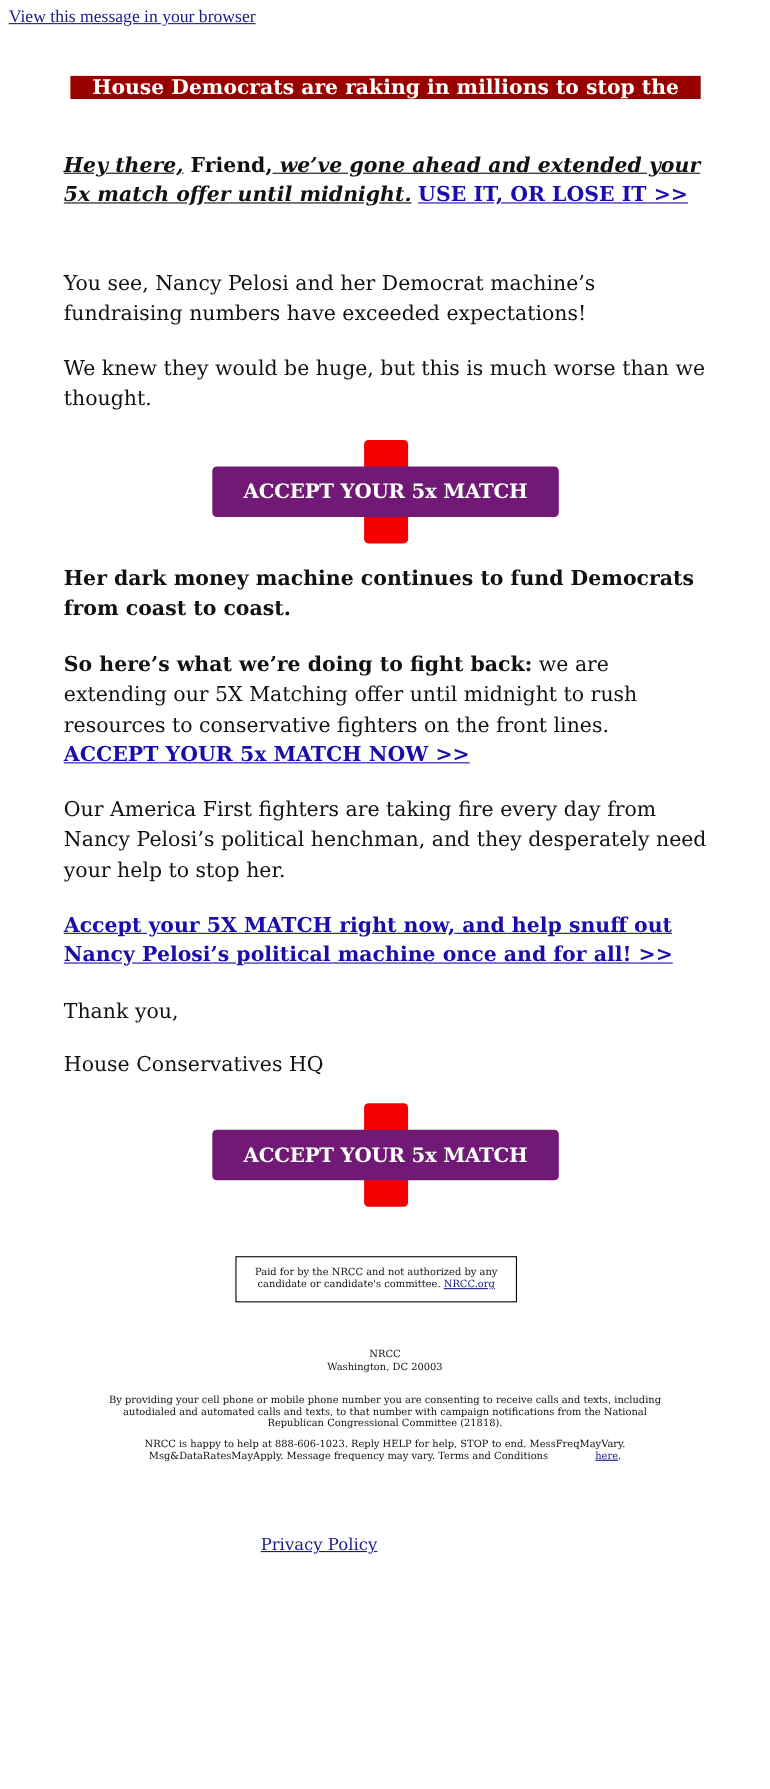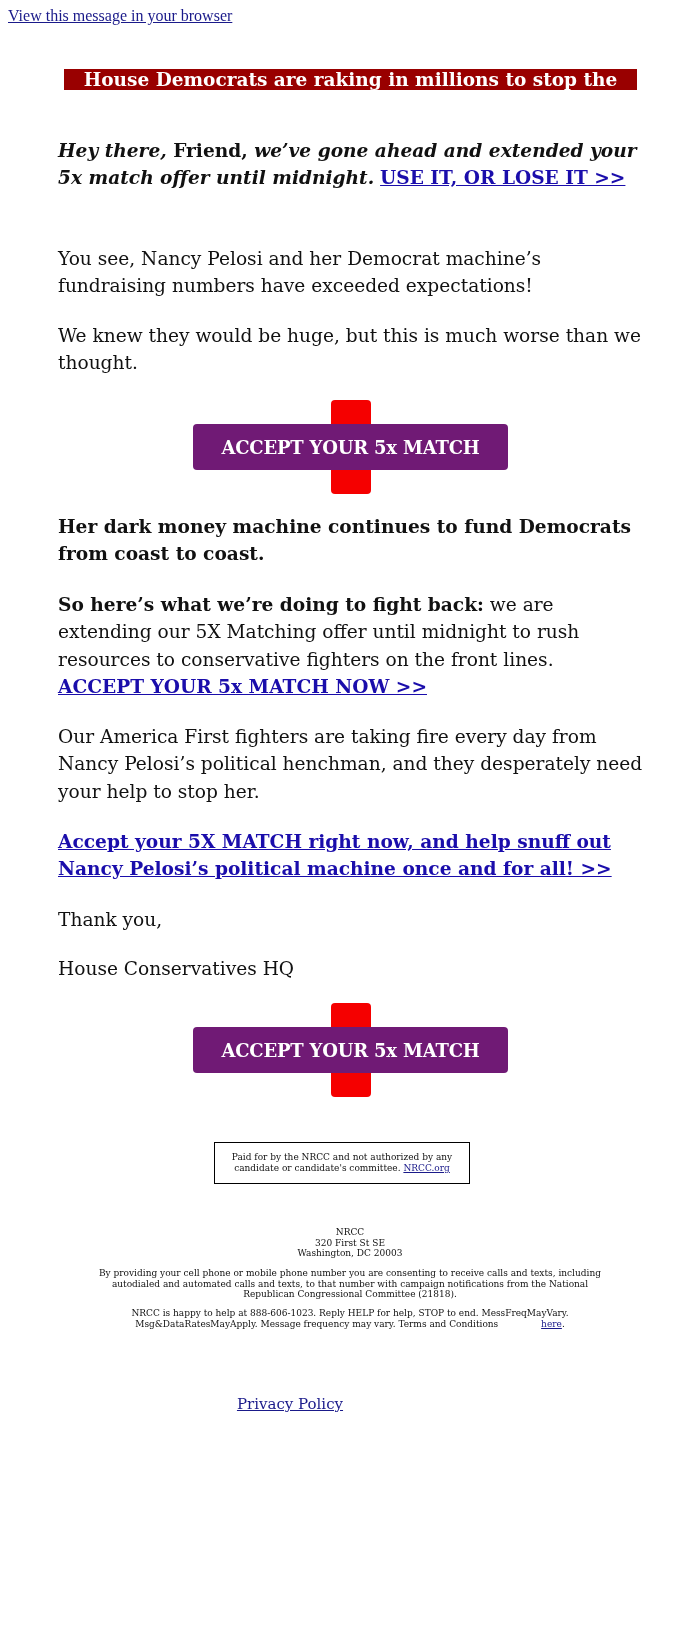--- a/index.html
+++ b/index.html
@@ -8,21 +8,21 @@
   a { color: #1a0dab; }
   .browser-link { position: absolute; left: 8px; top: 7px; font-family: "Liberation Serif", serif;
                   font-size: 16px; color: #1a1a8a; text-decoration: underline; }
   .content { position: absolute; left: 58px; top: 0; width: 585px; }
   .headline { position: absolute; left: 0; top: 66px; width: 585px; text-align: center;
               font-family: "DejaVu Serif", serif; font-weight: bold; font-size: 18.5px; line-height: 27px; }
   .headline span { background: #990000; color: #ffffff; padding: 0 20px;
                    -webkit-box-decoration-break: clone; box-decoration-break: clone; }
   .p { position: absolute; left: 0; width: 585px; font-size: 18.6px; line-height: 27.3px; margin: 0; }
   .p a { color: #1a0dab; font-weight: bold; text-decoration: underline; }
-  .ital { font-style: italic; font-weight: bold; }
+  .ital { font-style: italic; font-weight: bold; text-decoration: underline; }
   .bold { font-weight: bold; }
   .btn-wrap { position: absolute; left: 193px; width: 315px; height: 94px; }
   .btn-cross { position: absolute; left: 138px; top: 0; width: 40px; height: 94px;
                background: #f50000; border-radius: 4px; }
   .btn-bar { position: absolute; left: 0; top: 24px; width: 315px; height: 46px;
              background: #701a75; border-radius: 4px; display: flex; align-items: center;
              justify-content: center; color: #ffffff; font-family: "DejaVu Serif", serif;
              font-weight: bold; font-size: 18px; text-decoration: none; letter-spacing: -0.2px; }
   .disclaimer-box { position: absolute; left: 214px; top: 1142px; width: 256px; height: 42px;
                     border: 1.5px solid #000; box-sizing: border-box; text-align: center;
@@ -83,21 +83,20 @@
   <a class="btn-bar" href="#">ACCEPT YOUR 5x MATCH</a>
 </div>
 
 <div class="disclaimer-box">
   <span>Paid for by the NRCC and not authorized by any candidate or candidate's committee.</span>
   <a href="#">NRCC.org</a>
 </div>
 
 <div class="footer" style="top:1227px;">
   <div>NRCC</div>
-  <div>320 First St SE</div>
   <div>Washington, DC 20003</div>
 </div>
 
 <div class="footer" style="top:1268px;">By providing your cell phone or mobile phone number you are consenting to receive calls and texts, including autodialed and automated calls and texts, to that number with campaign notifications from the National Republican Congressional Committee (21818).</div>
 
 <div class="footer" style="top:1308px; left:110px; width:480px;">
   <span>NRCC is happy to help at 888-606-1023. Reply HELP for help, STOP to end. MessFreqMayVary. Msg&amp;DataRatesMayApply. Message frequency may vary. Terms and Conditions </span><a href="#">here</a><span>.</span>
 </div>
 
 <div class="privacy">

